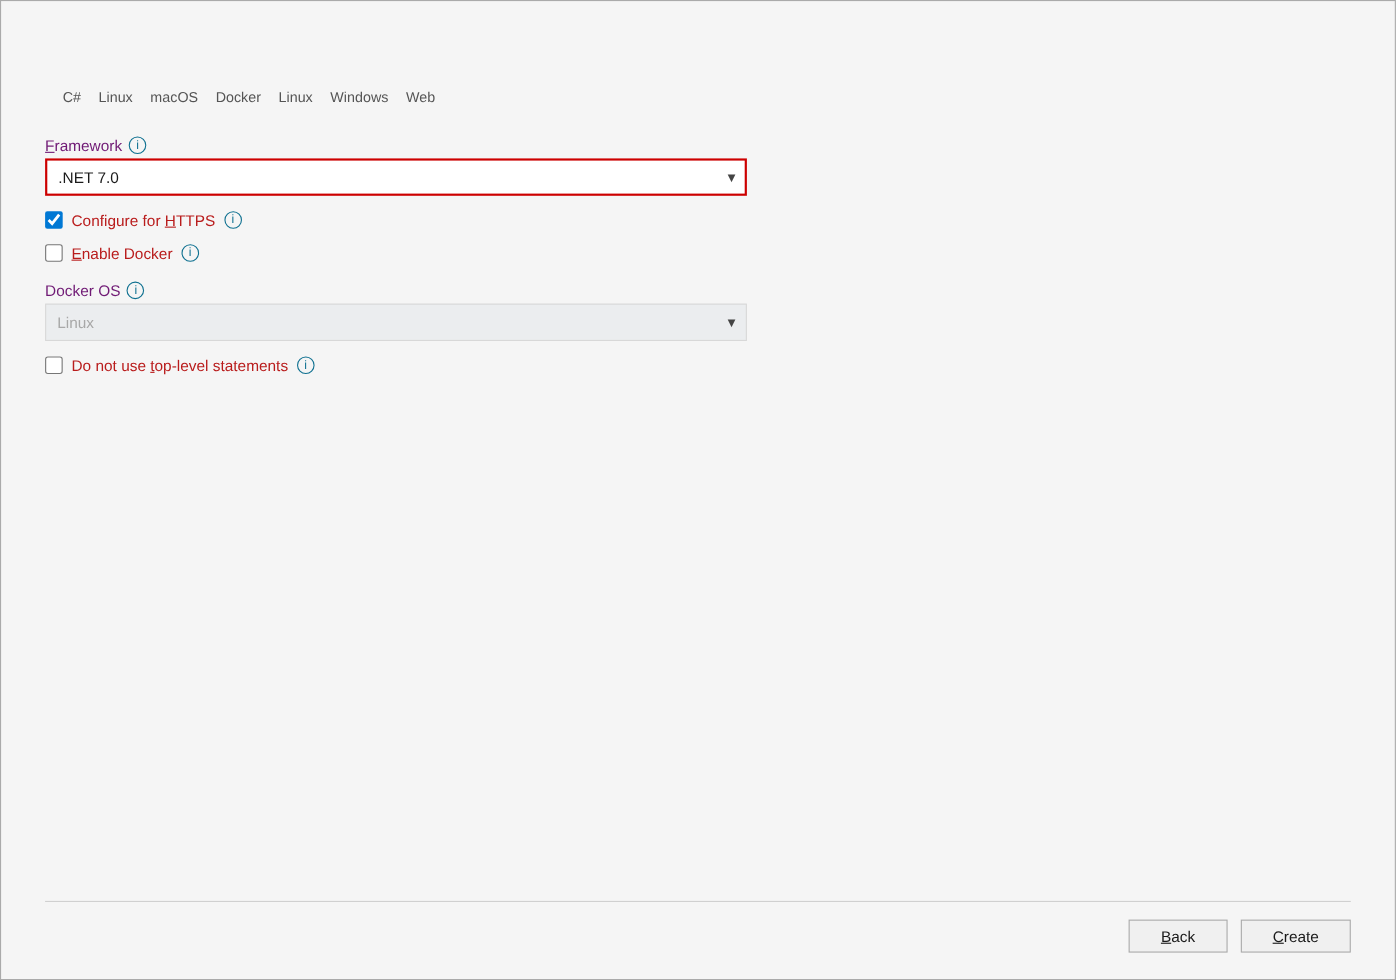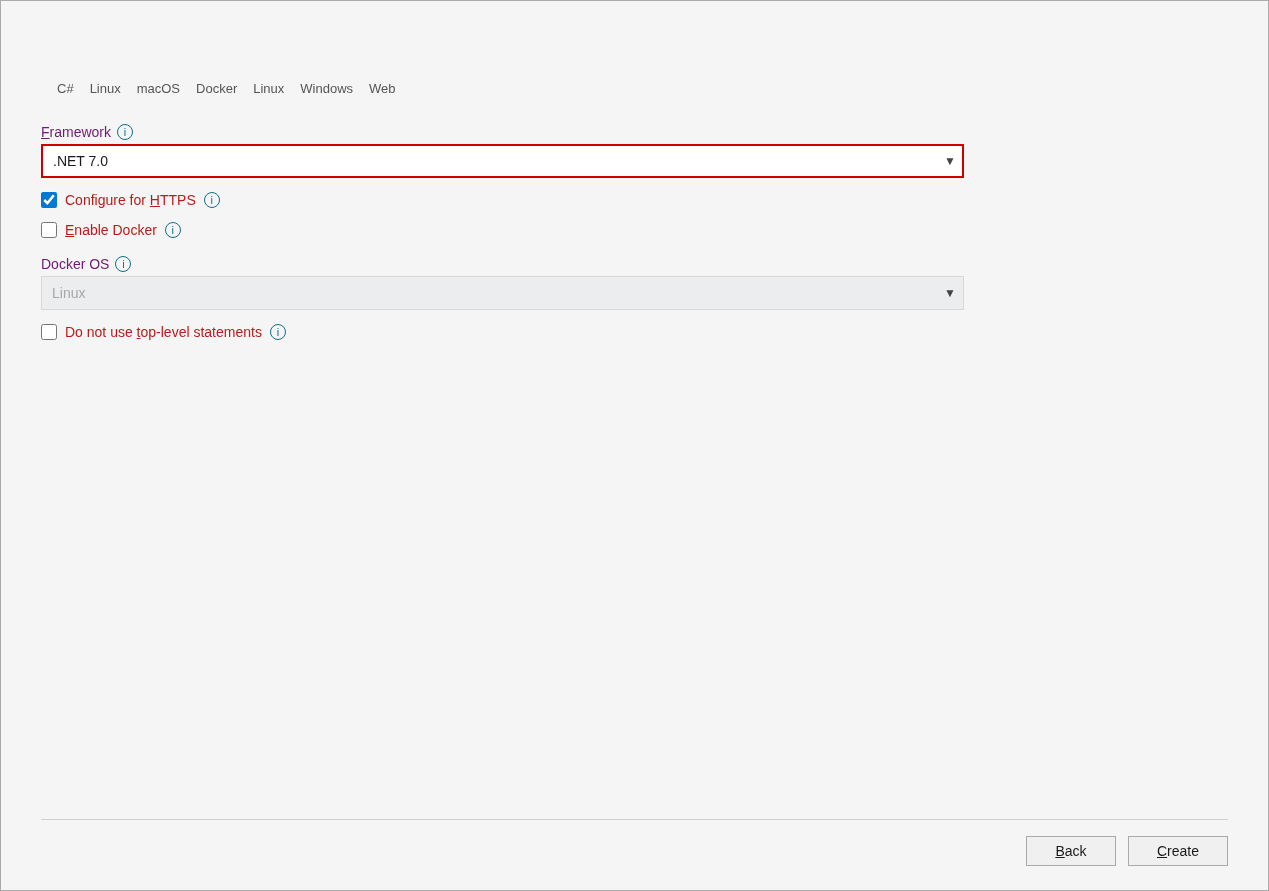--- a/index.html
+++ b/index.html
@@ -109,21 +109,21 @@
       font-size: 11px;
       display: inline-flex;
       align-items: center;
       justify-content: center;
       cursor: pointer;
       flex-shrink: 0;
     }
 
     .dropdown-wrapper {
       position: relative;
-      width: 923px;
+      width: 638px;
     }
 
     .dropdown {
       width: 100%;
       padding: 6px 30px 6px 10px;
       font-size: 14px;
       border: 2px solid #cc0000;
       background: #fff;
       color: #1a1a1a;
       appearance: none;

